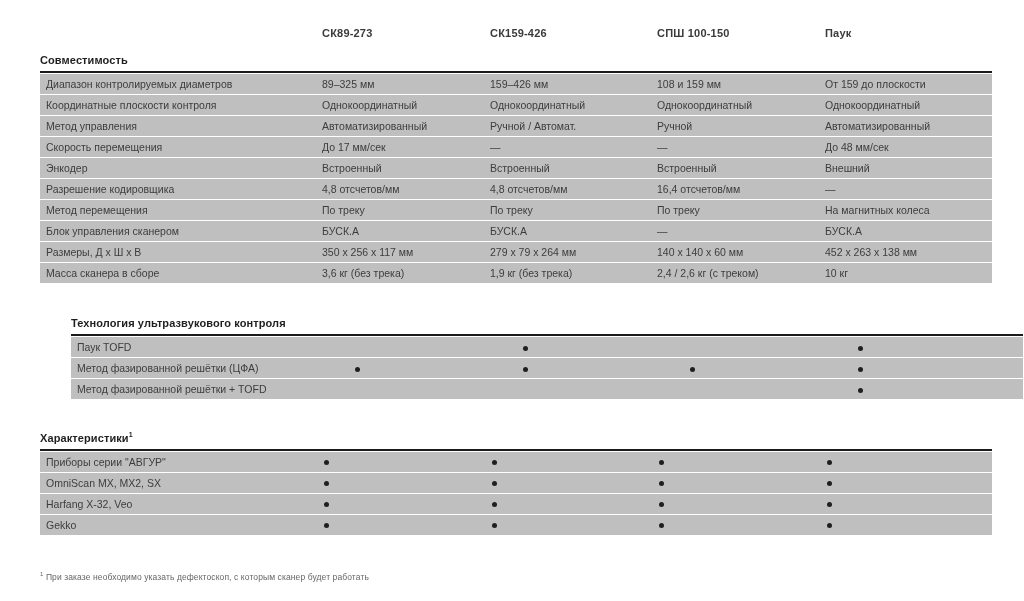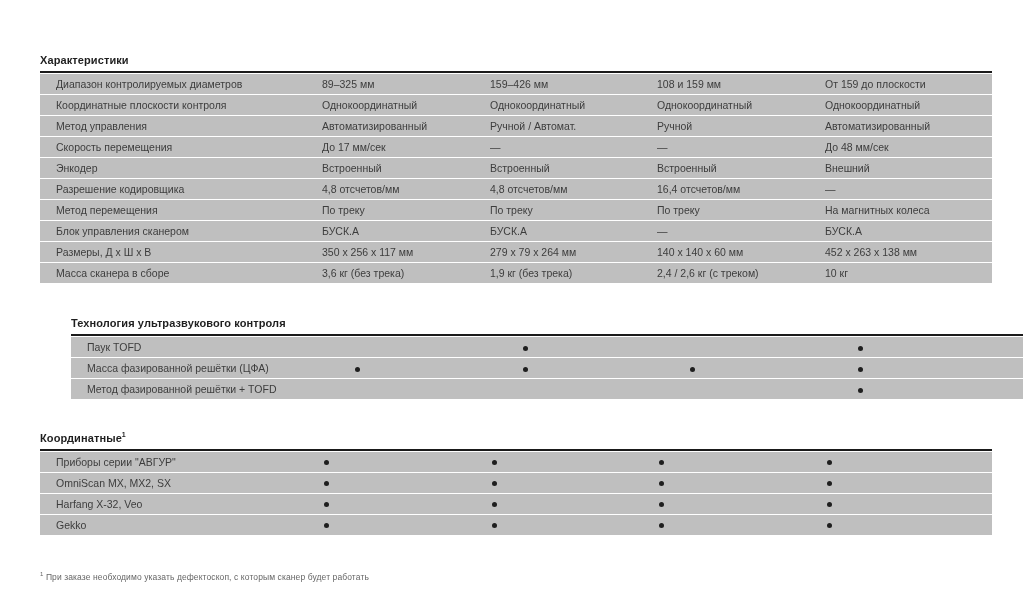--- a/index.html
+++ b/index.html
@@ -47,21 +47,21 @@
     margin-bottom: 1px;
   }
   .spec-row {
     height: 20px;
     margin-bottom: 1px;
     background: var(--row-bg, #bfbfbf);
     align-items: center;
     font-size: 10.5px;
     color: var(--text, #3d3d3d);
   }
-  .spec-label { padding-left: 16px; }
+  .spec-label { padding-left: 6px; }
   .spec-value { padding-right: 4px; white-space: nowrap; overflow: hidden; }
   .dot {
     display: inline-block;
     width: 5px;
     height: 5px;
     border-radius: 50%;
     background: var(--bullet, #1f1f1f);
     margin-left: 2px;
     vertical-align: middle;
   }
@@ -73,23 +73,30 @@
     font-size: 8.5px;
     color: var(--footnote, #666666);
     letter-spacing: 0.1px;
   }
   #footnote sup { font-size: 6px; }
 </style>
 </head>
 <body>
 
 <div class="canvas">
+  <div id="header-row" class="grid-row">
+      <div></div>
+      <div class="col-header">СК89-273</div>
+      <div class="col-header">СК159-426</div>
+      <div class="col-header">СПШ 100-150</div>
+      <div class="col-header">Паук</div>
+    </div>
   <div id="sections">
       <div class="section" style="top: 54px;">
-        <div class="section-title"><span>Характеристики</span></div>
+        <div class="section-title"><span>Совместимость</span></div>
         <div class="title-rule"></div>
         <div class="grid-row spec-row">
           <div class="spec-label">Диапазон контролируемых диаметров</div>
           <div class="spec-value">89–325 мм</div>
           <div class="spec-value">159–426 мм</div>
           <div class="spec-value">108 и 159 мм</div>
           <div class="spec-value">От 159 до плоскости</div>
         </div>
         <div class="grid-row spec-row">
           <div class="spec-label">Координатные плоскости контроля</div>
@@ -159,36 +166,36 @@
         <div class="section-title"><span>Технология ультразвукового контроля</span></div>
         <div class="title-rule"></div>
         <div class="grid-row spec-row">
           <div class="spec-label">Паук TOFD</div>
           <div class="spec-value"></div>
           <div class="spec-value"><span class="dot"></span></div>
           <div class="spec-value"></div>
           <div class="spec-value"><span class="dot"></span></div>
         </div>
         <div class="grid-row spec-row">
-          <div class="spec-label">Масса фазированной решётки (ЦФА)</div>
+          <div class="spec-label">Метод фазированной решётки (ЦФА)</div>
           <div class="spec-value"><span class="dot"></span></div>
           <div class="spec-value"><span class="dot"></span></div>
           <div class="spec-value"><span class="dot"></span></div>
           <div class="spec-value"><span class="dot"></span></div>
         </div>
         <div class="grid-row spec-row">
           <div class="spec-label">Метод фазированной решётки + TOFD</div>
           <div class="spec-value"></div>
           <div class="spec-value"></div>
           <div class="spec-value"></div>
           <div class="spec-value"><span class="dot"></span></div>
         </div>
       </div>
       <div class="section" style="top: 428px;">
-        <div class="section-title"><span>Координатные</span><sup>1</sup></div>
+        <div class="section-title"><span>Характеристики</span><sup>1</sup></div>
         <div class="title-rule"></div>
         <div class="grid-row spec-row">
           <div class="spec-label">Приборы серии "АВГУР"</div>
           <div class="spec-value"><span class="dot"></span></div>
           <div class="spec-value"><span class="dot"></span></div>
           <div class="spec-value"><span class="dot"></span></div>
           <div class="spec-value"><span class="dot"></span></div>
         </div>
         <div class="grid-row spec-row">
           <div class="spec-label">OmniScan MX, MX2, SX</div>

